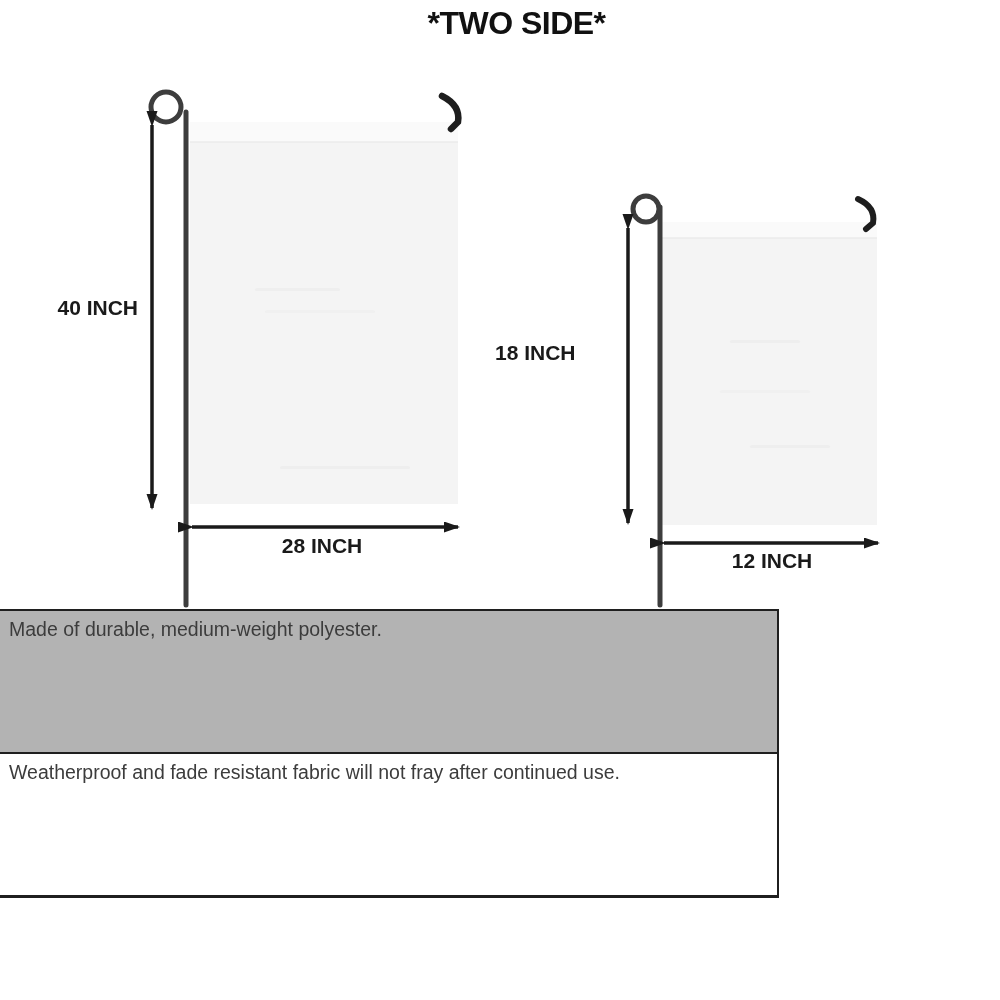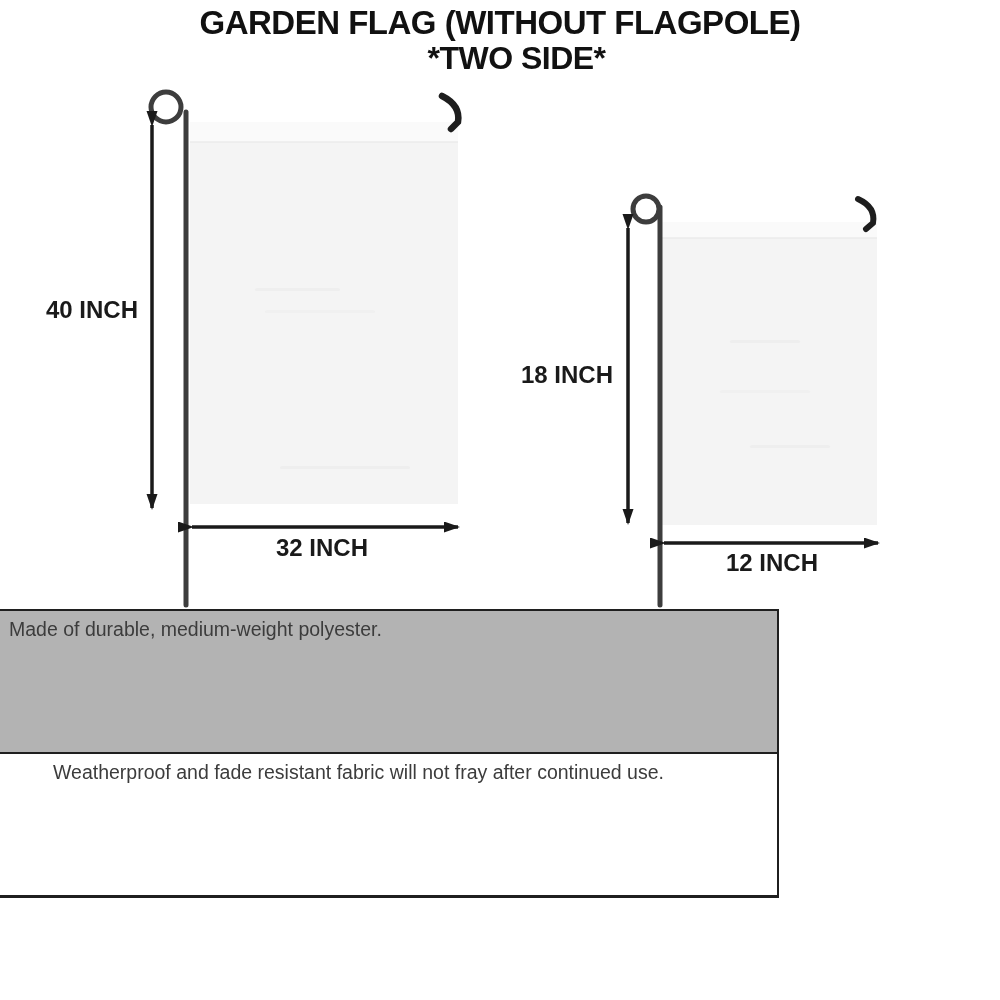--- a/index.html
+++ b/index.html
@@ -21,26 +21,26 @@
   .title-line2{
     font-size:32px;font-weight:900;letter-spacing:-0.5px;line-height:1.1;padding-left:33px;
   }
   
   .diagram-svg{position:absolute;}
   #svg-large{left:140px;top:88px;}
   #svg-small{left:600px;top:185px;}
   
   .dim-label{
     position:absolute;
-    font-size:24px;font-weight:700;color:#1a1a1a;
+    font-size:21px;font-weight:700;color:#1a1a1a;
     white-space:nowrap;
   }
   #label-40{left:40px;top:296px;width:98px;text-align:right;}
   #label-28{left:242px;top:534px;width:160px;text-align:center;}
-  #label-18{left:495px;top:341px;width:118px;text-align:right;margin-top:20px;}
+  #label-18{left:495px;top:341px;width:118px;}
   #label-12{left:692px;top:549px;width:160px;text-align:center;}
   
   .specs{
     position:absolute;left:0;top:609px;width:779px;height:289px;
     display:flex;flex-direction:column;
     border-top:2px solid #1f1f1f;
     border-right:2px solid #1f1f1f;
     border-bottom:3px solid #1f1f1f;
     box-sizing:border-box;
   }
@@ -48,29 +48,28 @@
     flex:1;
     box-sizing:border-box;
     padding:7px 10px 4px 9px;
     font-size:19.5px;
     color:#3c3c3c;
     border-bottom:2px solid #1f1f1f;
     line-height:1.2;
   }
   .spec-row:last-child{border-bottom:none;}
   .spec-row.shaded{background:#b3b3b3;}
-  .spec-row.plain{background:#ffffff;margin-left:44px;}
+  .spec-row.plain{background:#ffffff;}
 </style>
 </head>
 <body>
 
 <div id="page">
 
   <div class="title-block">
-    <div class="title-line1">GARDEN FLAG (WITHOUT FLAGPOLE)</div>
     <div class="title-line2">*TWO SIDE*</div>
   </div>
 
   <svg id="svg-large" class="diagram-svg" width="335" height="530" viewBox="0 0 335 530">
     <defs>
       <marker id="ah1" markerWidth="18" markerHeight="12" refX="14" refY="5.5" orient="auto" markerUnits="userSpaceOnUse">
         <path d="M0,0 L16,5.5 L0,11 Z" fill="#1a1a1a"></path>
       </marker>
     </defs>
 
@@ -112,21 +111,21 @@
     <circle cx="46" cy="24" r="13" fill="none" stroke="#3d3d3d" stroke-width="5"></circle>
 
     <path d="M 258 14 C 269 19, 275 27, 273 38 L 266 44" fill="none" stroke="#1e1e1e" stroke-width="6" stroke-linecap="round"></path>
 
     <line x1="28" y1="43" x2="28" y2="338" stroke="#1a1a1a" stroke-width="3.5" marker-start="url(#ah2)" marker-end="url(#ah2)"></line>
 
     <line x1="64" y1="358" x2="278" y2="358" stroke="#1a1a1a" stroke-width="3.5" marker-start="url(#ah2)" marker-end="url(#ah2)"></line>
   </svg>
 
   <div id="label-40" class="dim-label">40 INCH</div>
-  <div id="label-28" class="dim-label">32 INCH</div>
+  <div id="label-28" class="dim-label">28 INCH</div>
   <div id="label-18" class="dim-label">18 INCH</div>
   <div id="label-12" class="dim-label">12 INCH</div>
 
   <div class="specs">
     <div class="spec-row shaded">Made of durable, medium-weight polyester.</div>
     <div class="spec-row plain">Weatherproof and fade resistant fabric will not fray after continued use.</div>
   </div>
 
 </div>
 

